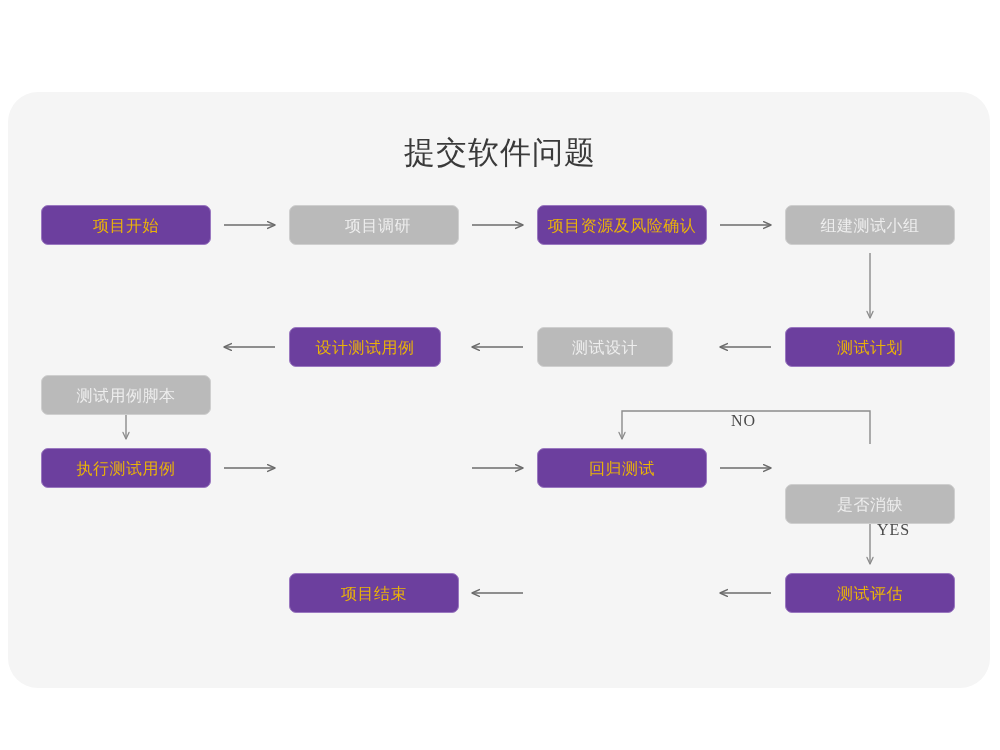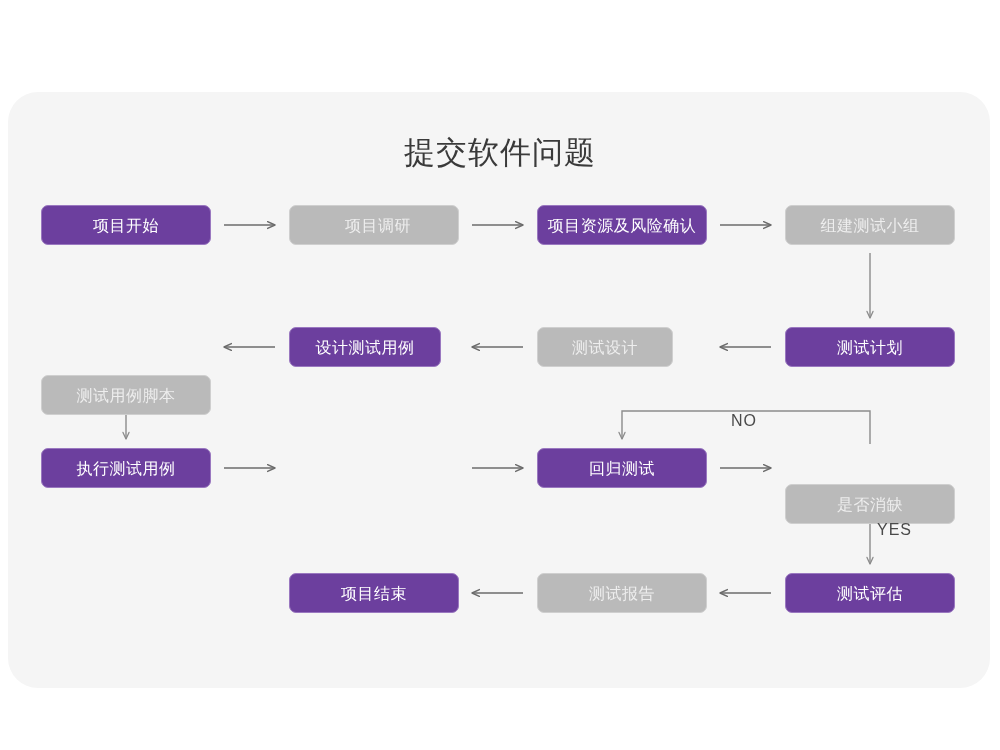--- a/index.html
+++ b/index.html
@@ -48,41 +48,42 @@
     justify-content: center;
     text-align: center;
     font-size: 16px;
     line-height: 21px;
     letter-spacing: 0.5px;
     user-select: none;
   }
   .node.purple {
     background: #6c3f9e;
     border: 1px solid #9a78c0;
-    color: #ffffff;
+    color: #eab308;
   }
   .node.gray {
     background: #bababa;
     border: 1px solid #cfcfcf;
     color: #eeeeee;
   }
   svg#wires {
     position: absolute;
     left: 0;
     top: 0;
     width: 1000px;
     height: 750px;
     pointer-events: none;
   }
   .edge-label {
     position: absolute;
     font-size: 16px;
     color: #4a4a4a;
     letter-spacing: 1px;
     user-select: none;
+    font-family: Liberation Serif, serif;
   }
 </style>
 </head>
 <body>
 
 <div id="canvas">
 
   <div id="panel"></div>
 
   <div id="title">提交软件问题</div>
@@ -174,23 +175,20 @@
   <div class="node purple" style="left:537px; top:448px; width:170px; height:40px;">
     <span>回归测试</span>
   </div>
   <div class="node gray" style="left:785px; top:448px; width:170px; height:40px;margin-top:36px;">
     <span>是否消缺</span>
   </div>
 
   <div class="node purple" style="left:289px; top:573px; width:170px; height:40px;">
     <span>项目结束</span>
   </div>
-  <div class="node gray" style="left:537px; top:573px; width:170px; height:40px;">
-    <span>测试报告</span>
-  </div>
   <div class="node purple" style="left:785px; top:573px; width:170px; height:40px;">
     <span>测试评估</span>
   </div>
 
   <div class="edge-label" style="left:731px; top:412px;">NO</div>
   <div class="edge-label" style="left:877px; top:521px;">YES</div>
 
 </div>
 
 </body></html>

